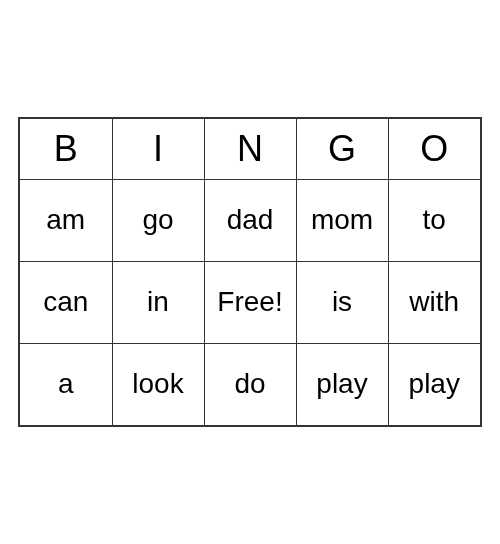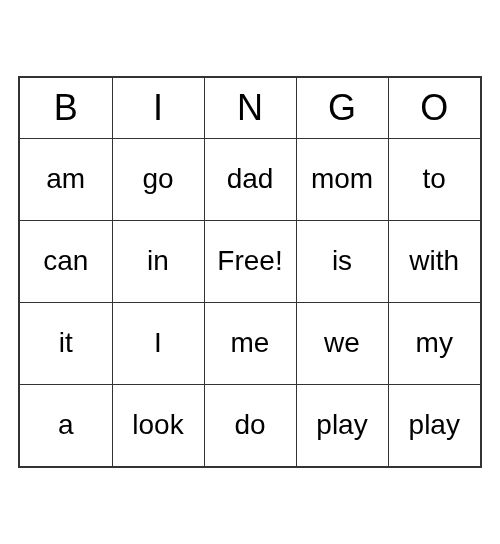--- a/index.html
+++ b/index.html
@@ -90,27 +90,20 @@
           <td>to</td>
         </tr>
         <tr>
           <td>can</td>
           <td>in</td>
           <td class="free-cell">Free!</td>
           <td>is</td>
           <td>with</td>
         </tr>
         <tr>
-          <td>it</td>
-          <td>I</td>
-          <td>me</td>
-          <td>we</td>
-          <td>my</td>
-        </tr>
-        <tr>
           <td>a</td>
           <td>look</td>
           <td>do</td>
           <td>play</td>
           <td>play</td>
         </tr>
       </tbody>
   </table>
 </div>
 

